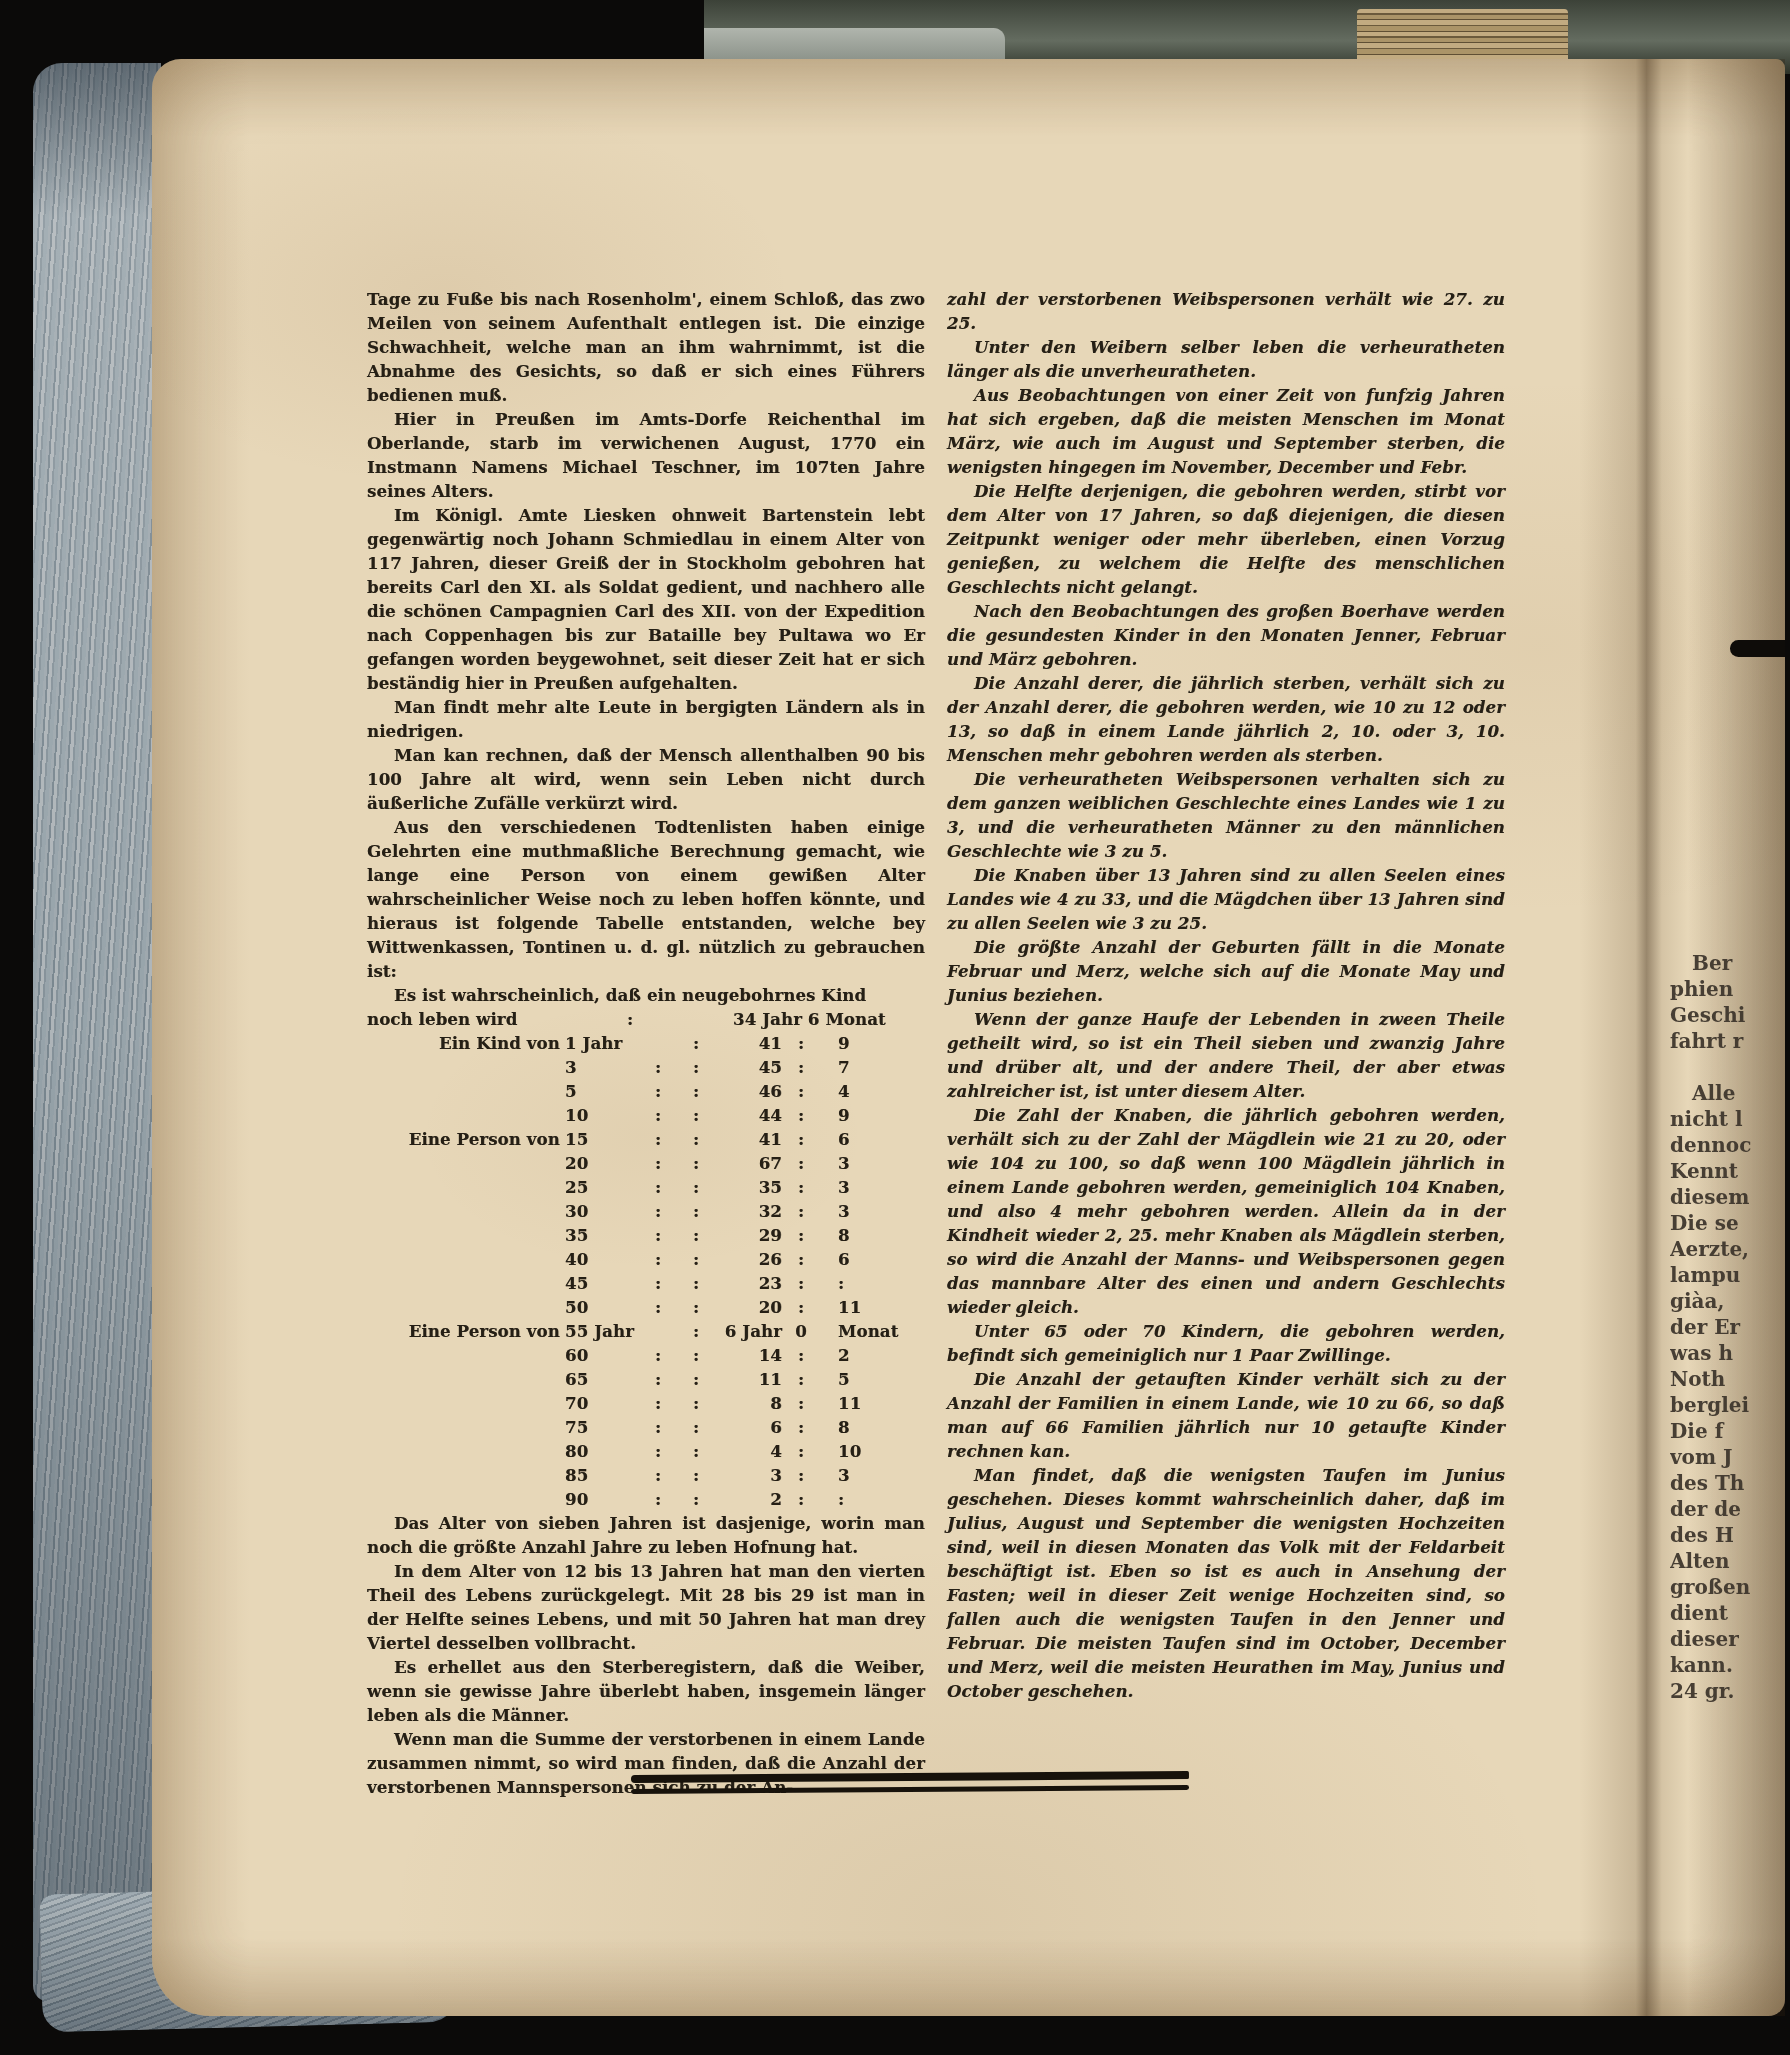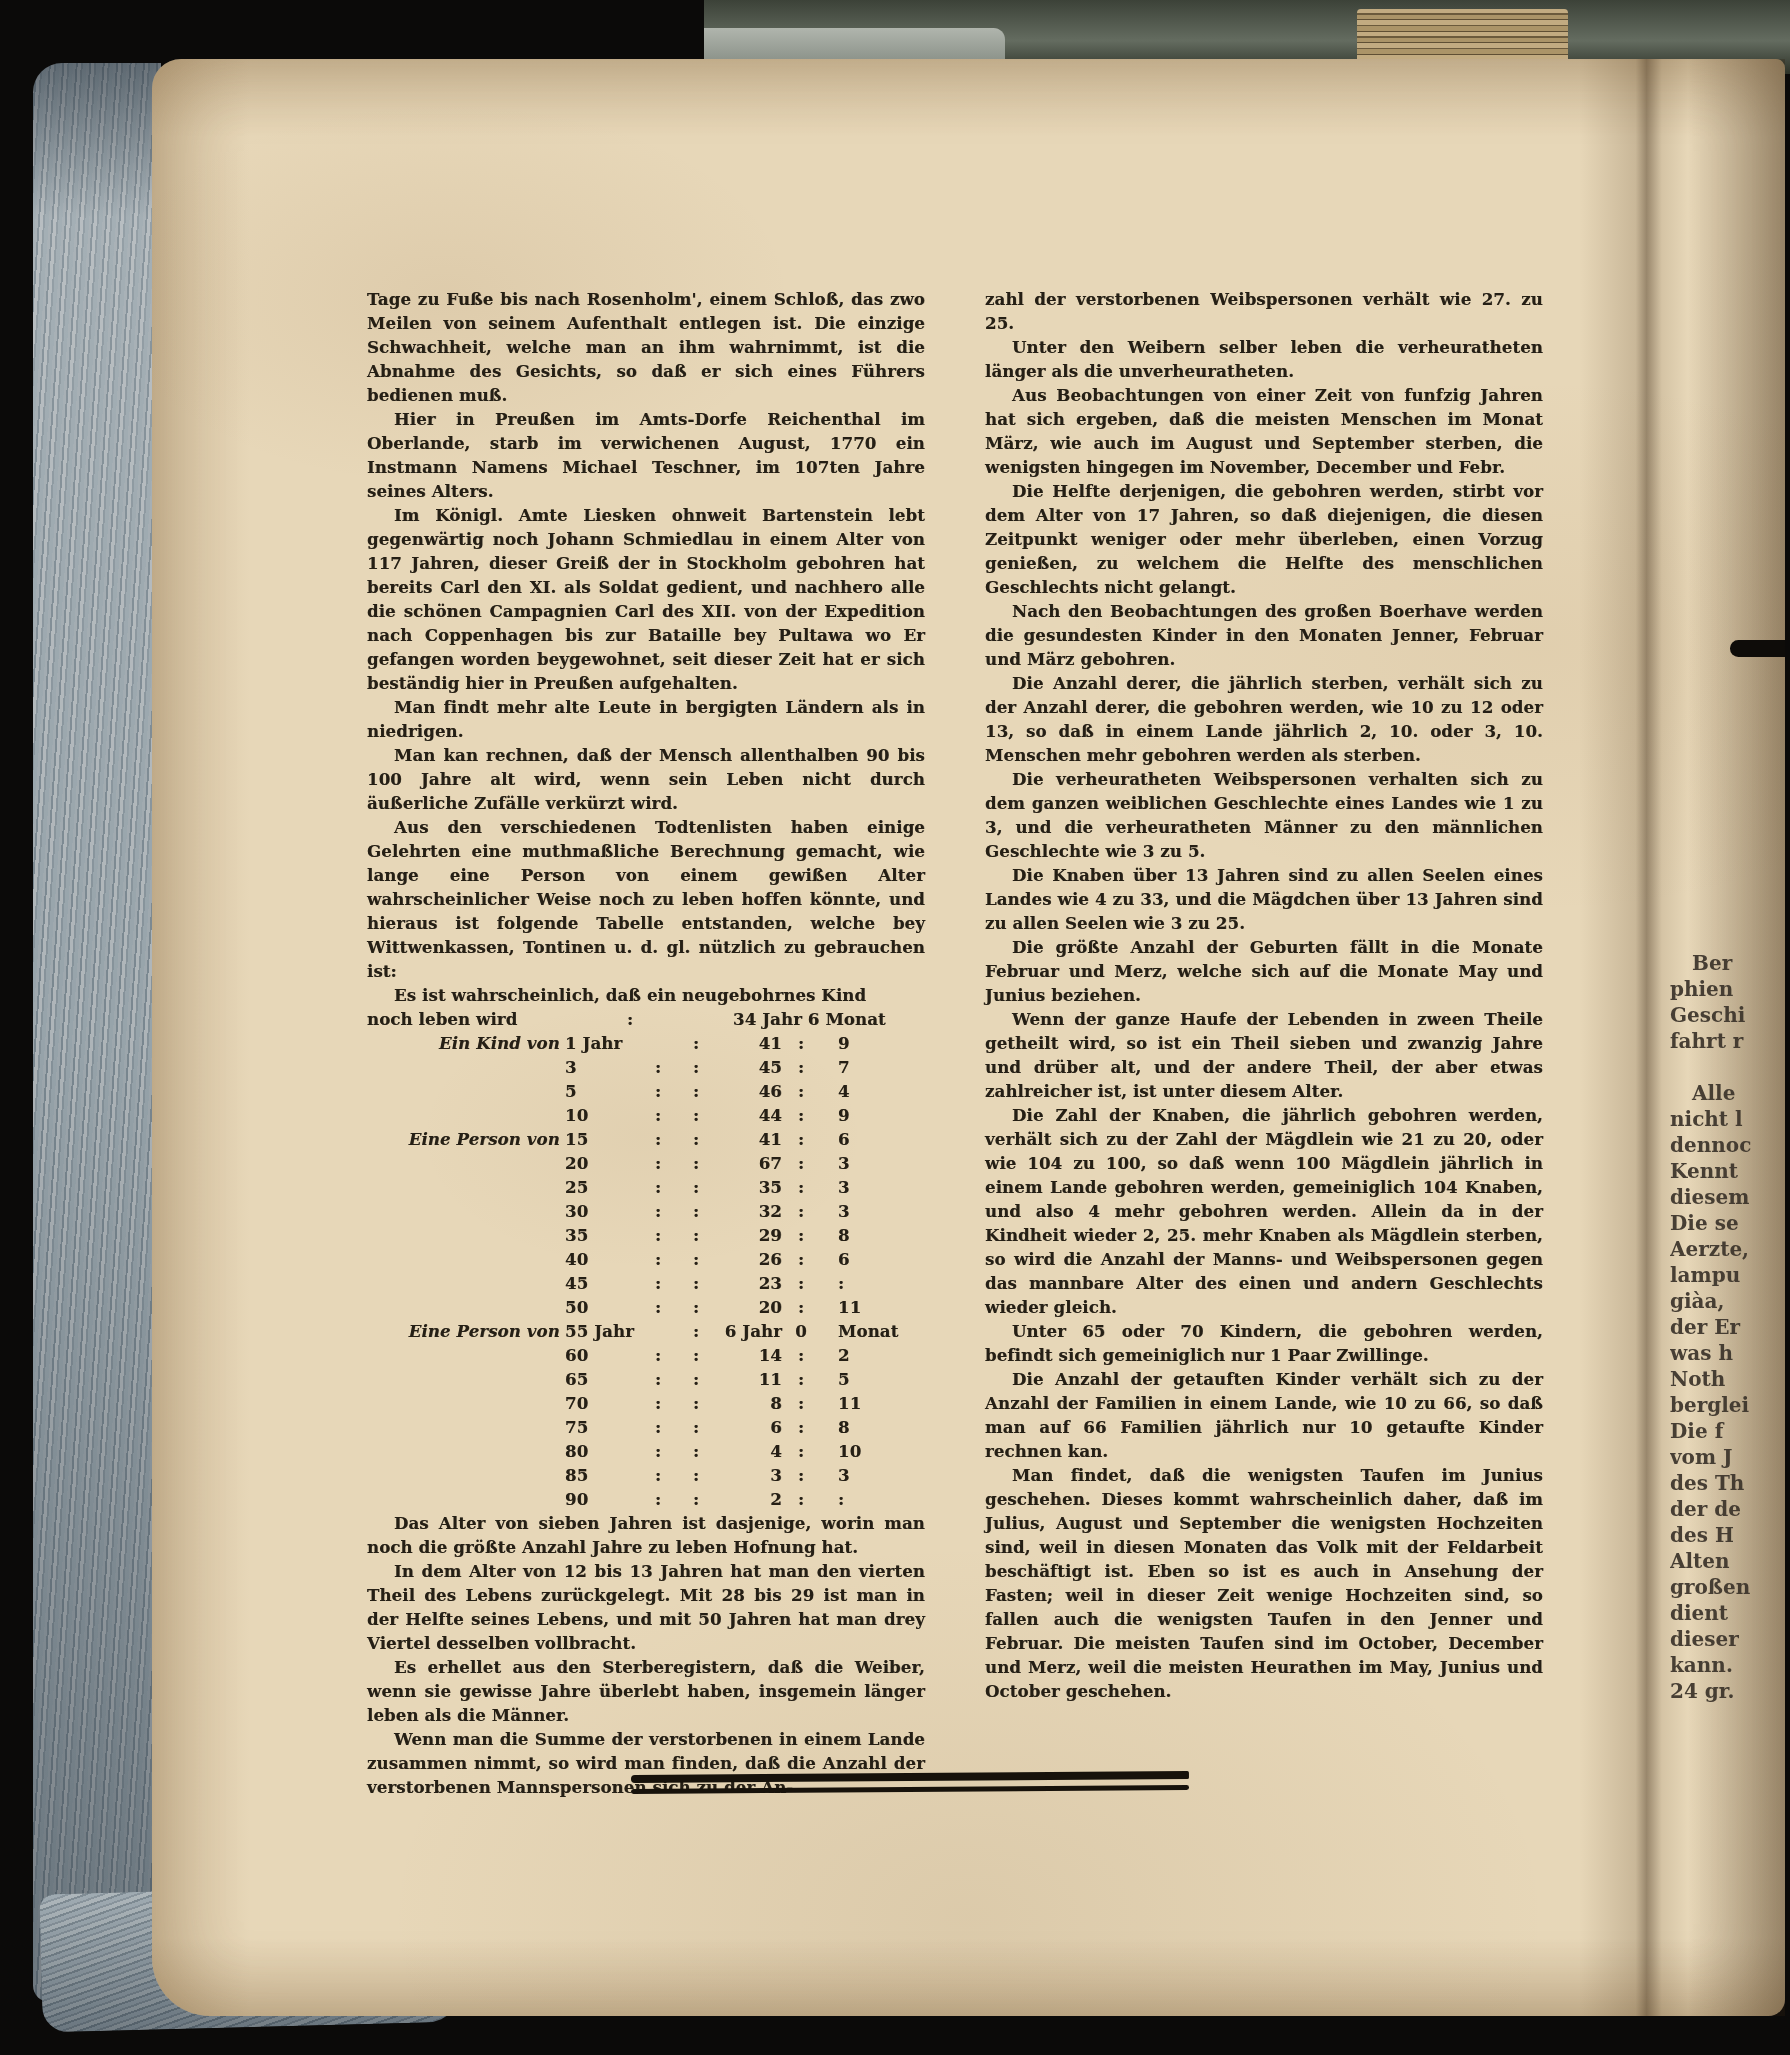--- a/index.html
+++ b/index.html
@@ -43,28 +43,28 @@
 
   .gutter{position:absolute;left:1427px;top:0;width:109px;height:100%;
     background:linear-gradient(90deg, rgba(80,55,25,0) 0%, rgba(80,55,25,.20) 52%, rgba(58,38,16,.45) 62%, rgba(80,55,25,.12) 76%, rgba(80,55,25,0) 100%);}
   .right-shade{position:absolute;left:1536px;top:0;width:97px;height:100%;
     background:linear-gradient(90deg, rgba(60,40,20,0), rgba(48,32,14,.30));}
 
   
   .col{position:absolute;width:558px;color:#251f15;font-size:16.6px;line-height:24px;font-weight:700;
     text-shadow:0.3px 0.2px 0 rgba(37,31,21,.55);letter-spacing:0.1px;}
   .col-left{left:215px;top:228px;}
-  .col-right{left:833px;top:228px;}
+  .col-right{left:795px;top:228px;font-style:italic;}
   .para{margin:0;text-align:justify;}
   .para.indent{text-indent:27px;}
 
   
   .life-table{margin:0;}
   .trow{display:grid;grid-template-columns:198px 74px 38px 38px 67px 38px 104px;align-items:baseline;}
-  .t-label{text-align:right;padding-right:5.1px;font-style:italic;}
+  .t-label{text-align:right;padding-right:5.1px;}
   .t-age{text-align:left;white-space:nowrap;}
   .t-sep{text-align:center;}
   .t-years{text-align:right;white-space:nowrap;}
   .t-months{text-align:left;padding-left:18px;}
   .trow.header{display:flex;}
   .t-hlabel{width:218px;}
   .t-hsep{width:90px;text-align:center;}
   .t-hvalue{flex:1;padding-left:58px;}
 
   

